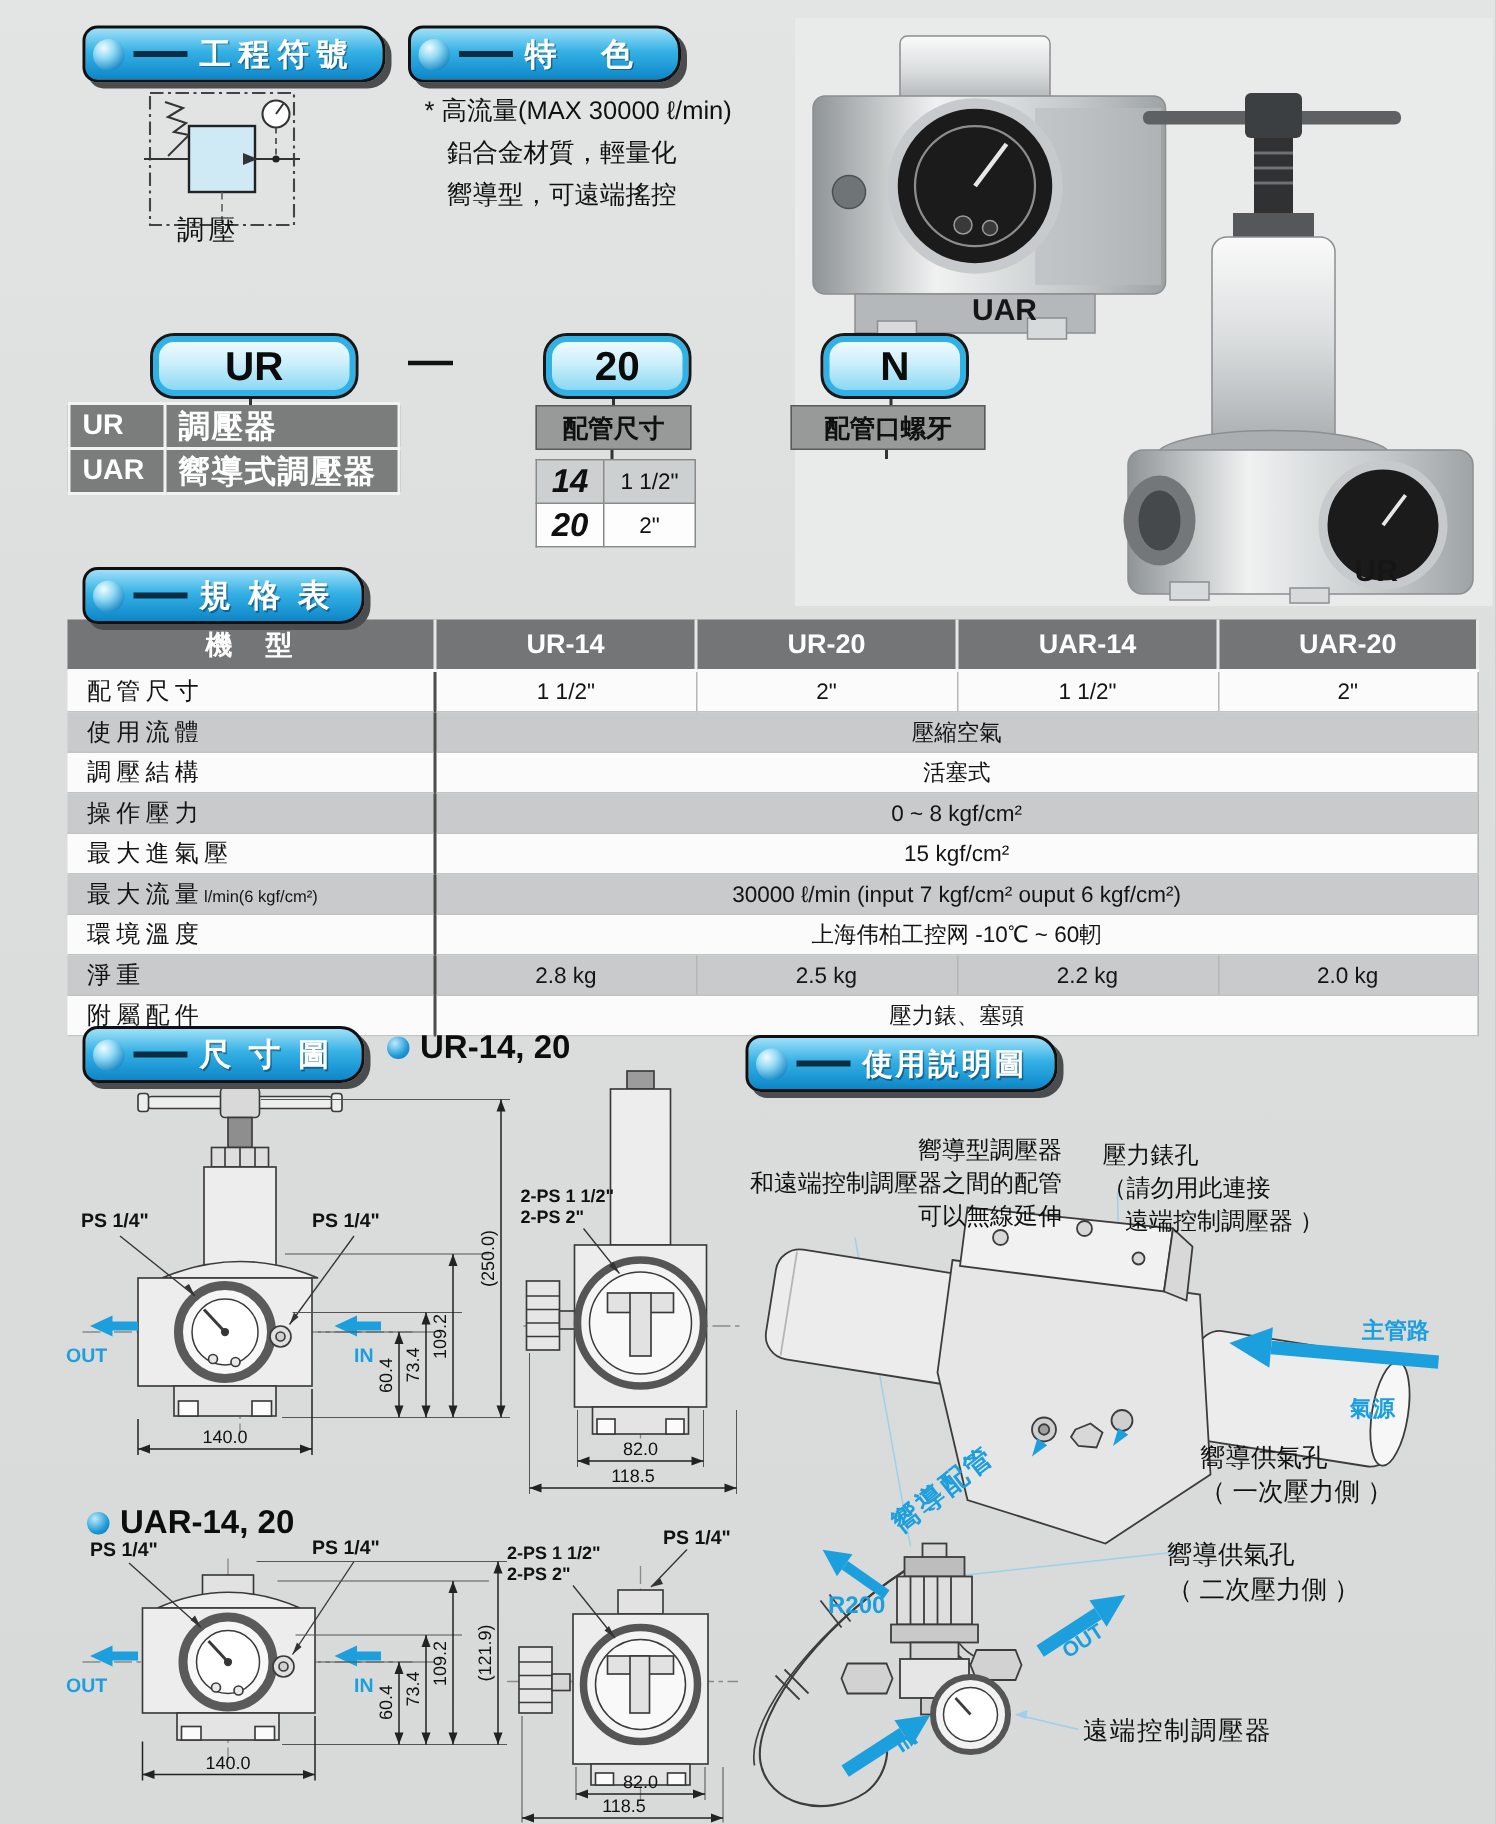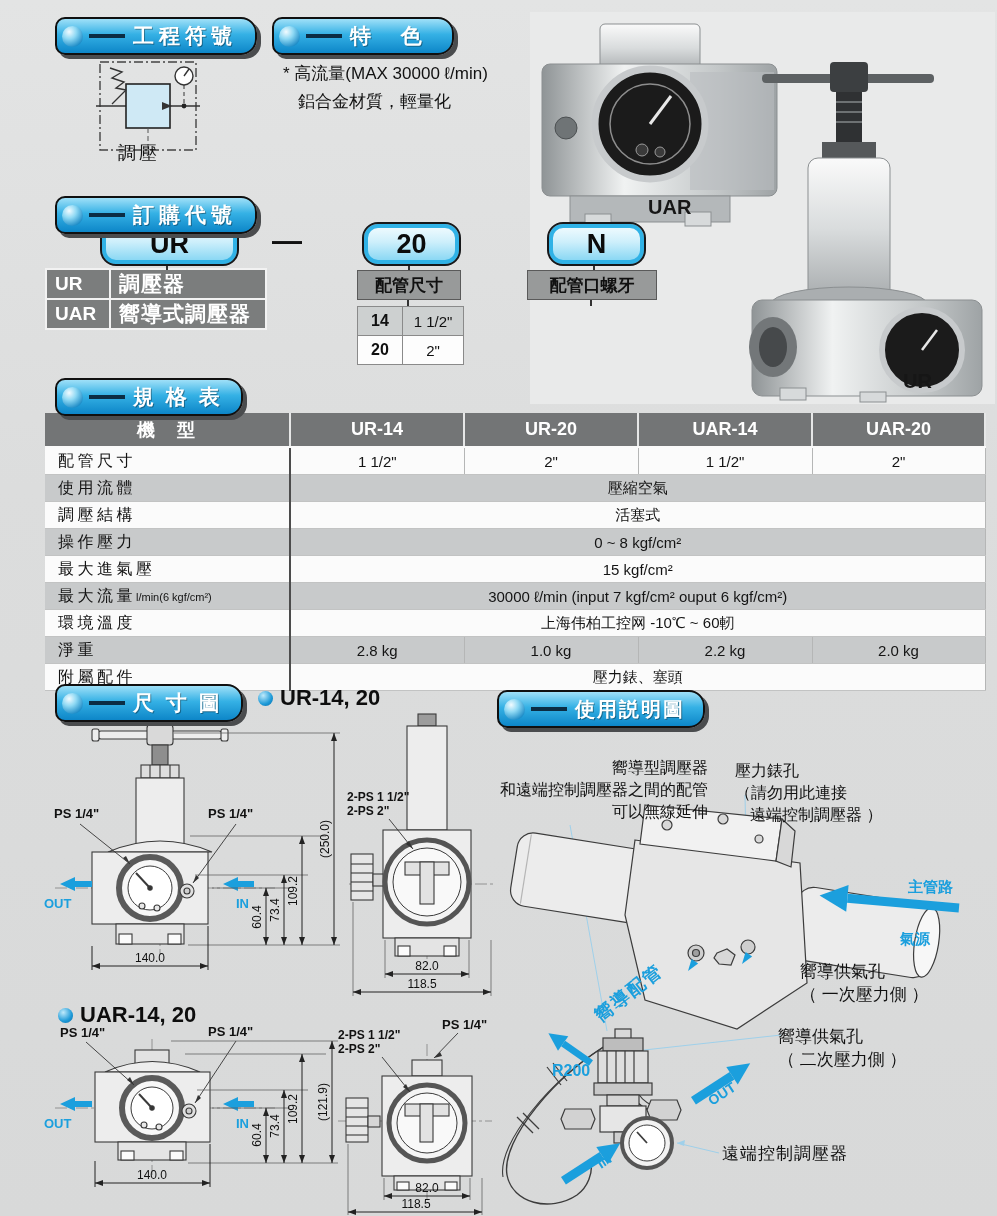--- a/index.html
+++ b/index.html
@@ -36,21 +36,21 @@
   
   #modelTable{position:absolute;left:45px;top:268px;border:2px solid #4e4e4e;background:#7b7d7d;}
   #modelTable td{border:2px solid #f2f2f2;color:#fff;font-weight:bold;height:27px;padding:0 8px;}
   #modelTable td.code{font-size:19px;width:46px;}
   #modelTable td.desc{font-size:21px;width:138px;letter-spacing:1px;}
 
   .mini-head{position:absolute;height:28px;background:#989a9a;border:1px solid #5a5a5a;
     display:flex;align-items:center;justify-content:center;font-weight:bold;font-size:17px;color:#101010;z-index:5;}
   .mini{position:absolute;border:1px solid #6a6a6a;z-index:5;}
   .mini td{border:1px solid #8a8a8a;text-align:center;height:26px;font-size:15px;color:#101010;}
-  .mini td.code{font-weight:bold;font-size:16px;}
+  .mini td.code{font-weight:bold;font-size:22px;font-style:italic;}
   .mini tr.r1{background:#cdd0d0;}
   .mini tr.r2{background:#fdfdfd;}
 
   
   #specTable{position:absolute;left:45px;top:413px;width:940px;table-layout:fixed;z-index:5;}
   #specTable th{background:#737576;color:#fff;font-weight:bold;font-size:18px;height:31px;
     border-right:2px solid #e6e7e7;border-bottom:2px solid #fafafa;}
   #specTable th.lab{letter-spacing:2px;margin-top:44px;}
   #specTable td{height:24px;text-align:center;font-size:15px;color:#141414;
     border-right:1px solid #b5b6b6;border-bottom:1px solid #c2c3c3;}
@@ -86,25 +86,20 @@
 
   <div class="badge" style="left:55px;top:17px;">
     <span class="ball"></span>
     <span class="bdash"></span>
     <span class="btxt">工程符號</span>
   </div>
   <div class="badge" style="left:272px;top:17px;">
     <span class="ball"></span>
     <span class="bdash"></span>
     <span class="btxt" style="letter-spacing:12px;">特 色</span>
-  </div>
-  <div class="badge" style="left:55px;top:196px;">
-    <span class="ball"></span>
-    <span class="bdash"></span>
-    <span class="btxt">訂購代號</span>
   </div>
   <div class="badge" style="left:55px;top:378px;">
     <span class="ball"></span>
     <span class="bdash"></span>
     <span class="btxt" style="letter-spacing:3px;">規 格 表</span>
   </div>
   <div class="badge" style="left:55px;top:684px;">
     <span class="ball"></span>
     <span class="bdash"></span>
     <span class="btxt" style="letter-spacing:3px;">尺 寸 圖</span>
@@ -126,20 +121,21 @@
     <line x1="96" y1="18" x2="101" y2="11" stroke="#333" stroke-width="1.4"></line>
     <line x1="96" y1="27" x2="96" y2="48" stroke="#333" stroke-width="1" stroke-dasharray="4 3"></line>
     <circle cx="96" cy="48" r="2.4" fill="#222"></circle>
     <line x1="60" y1="70" x2="60" y2="92" stroke="#555" stroke-width="1" stroke-dasharray="5 3"></line>
   </svg>
   <div class="note" style="left:118px;top:141px;font-size:18px;letter-spacing:3px;">調壓</div>
 
   <div class="note" id="features">
     <div>* 高流量(MAX 30000 ℓ/min)</div>
     <div class="ind">鋁合金材質，輕量化</div>
+    <div class="ind">嚮導型，可遠端搖控</div>
   </div>
 
   <svg style="left:530px;top:12px;" width="465" height="392" viewBox="0 0 465 392">
     <defs>
       <linearGradient id="metV" x1="0" y1="0" x2="0" y2="1">
         <stop offset="0" stop-color="#fafafa"></stop>
           <stop offset="0.5" stop-color="#d9dcdd"></stop>
           <stop offset="1" stop-color="#a7abad"></stop>
       </linearGradient>
       <linearGradient id="metH" x1="0" y1="0" x2="1" y2="0">
@@ -270,21 +266,21 @@
       <td class="lab"><span>最大流量</span><span class="sm">l/min(6 kgf/cm²)</span></td>
       <td colspan="4">30000 ℓ/min (input 7 kgf/cm² ouput 6 kgf/cm²)</td>
     </tr>
     <tr class="w">
       <td class="lab">環境溫度</td>
       <td colspan="4">上海伟柏工控网 -10℃ ~ 60軔</td>
     </tr>
     <tr class="g">
       <td class="lab">淨重</td>
       <td>2.8 kg</td>
-      <td>1.0 kg</td>
+      <td>2.5 kg</td>
       <td>2.2 kg</td>
       <td>2.0 kg</td>
     </tr>
     <tr class="w">
       <td class="lab">附屬配件</td>
       <td colspan="4">壓力錶、塞頭</td>
     </tr>
   </tbody>
     </table>
 

